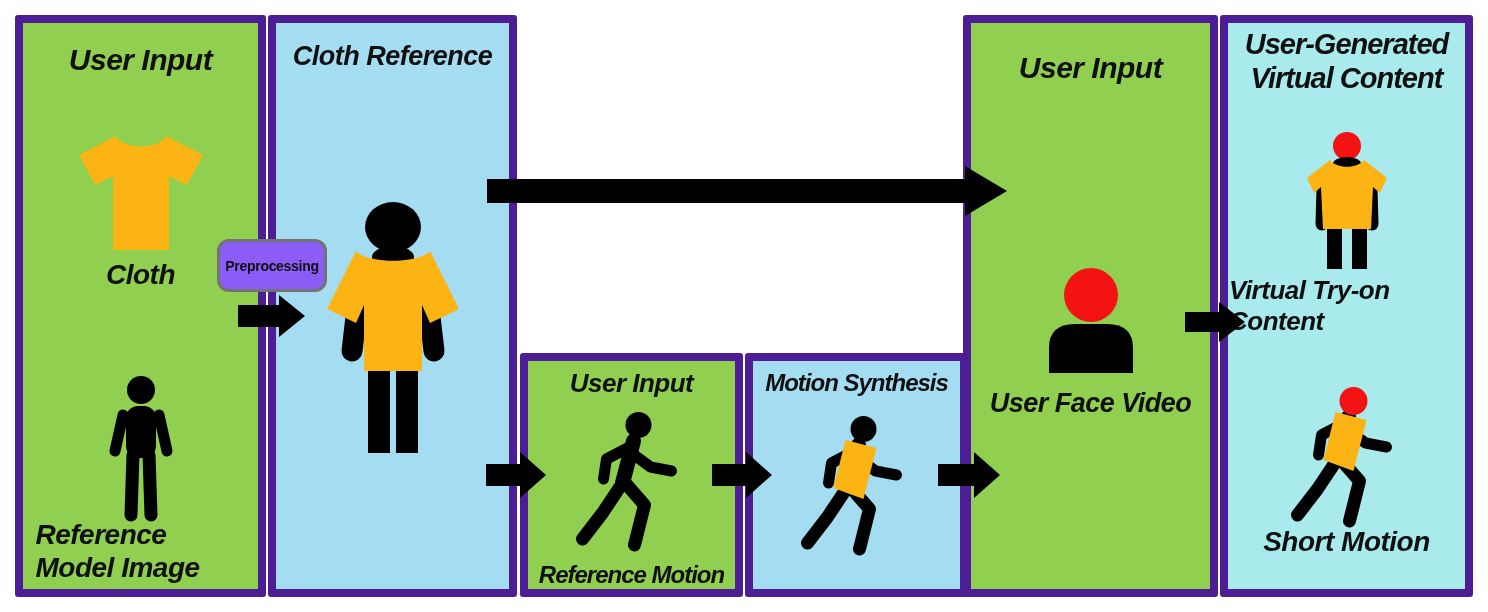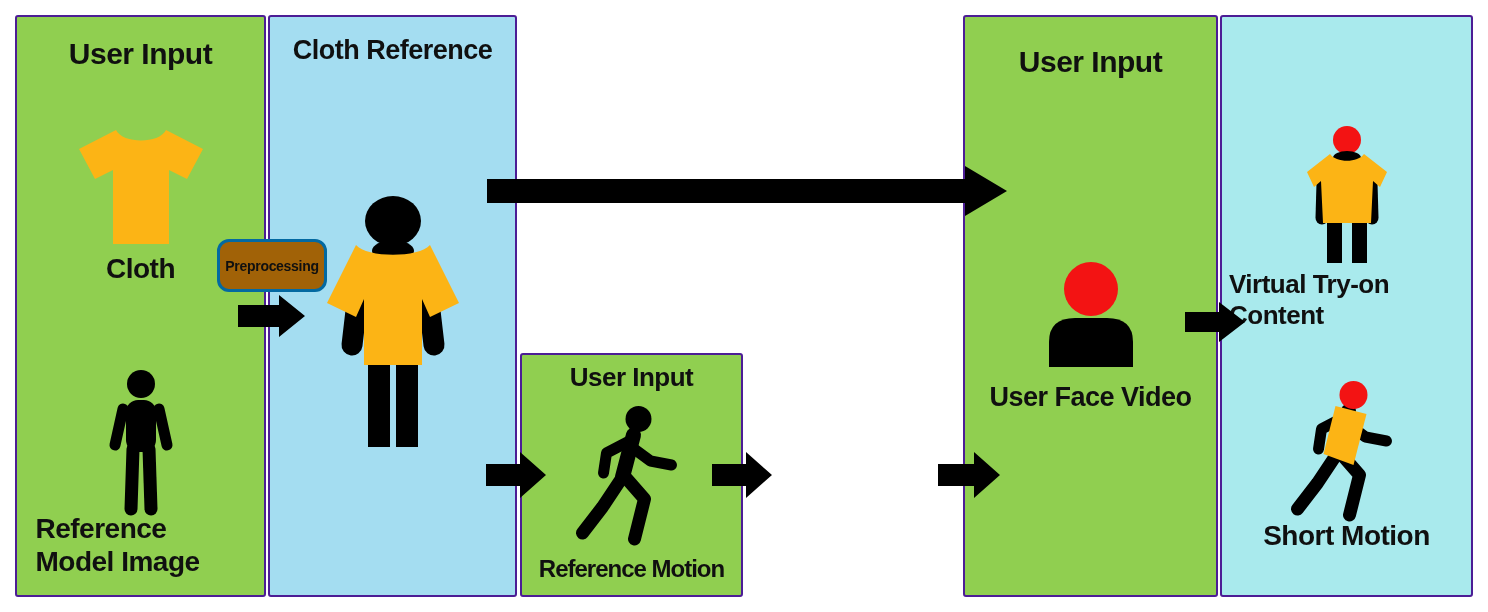--- a/index.html
+++ b/index.html
@@ -7,22 +7,23 @@
     position:relative;
     width:1488px;height:612px;
     background:#ffffff;
     font-family:"Liberation Sans", sans-serif;
     overflow:hidden;
     color:#111;
   }
   .panel{
     position:absolute;
     box-sizing:border-box;
-    border:2px solid #4c1d95;
+    border:8px solid #4c1d95;
     border-radius:3px;
+    font-style:italic;
   }
   .panel.green{background:#90CF50;}
   .panel.blue{background:#A4DDF1;}
   .panel.cyan{background:#A9EAED;}
   .panel-title{
     position:absolute;left:0;right:0;
     text-align:center;
     font-weight:bold;
     color:#101010;
     letter-spacing:-0.5px;
@@ -36,22 +37,22 @@
     letter-spacing:-0.5px;
     line-height:1.18;
   }
   .center-x{left:50%;transform:translateX(-50%);}
   .icon{position:absolute;display:block;}
   .arrow{position:absolute;z-index:5;}
   #preprocessing-badge{
     position:absolute;
     left:217px;top:239px;width:110px;height:53px;
     box-sizing:border-box;
-    background:#a16207;
-    border:3px solid #0369a1;
+    background:#8b5cf6;
+    border:3px solid #737373;
     border-radius:12px;
     display:flex;align-items:center;justify-content:center;
     font-weight:bold;font-size:14px;letter-spacing:-0.3px;
     color:#101010;z-index:6;
   }
   .nowrap{white-space:nowrap;}
 </style>
 </head>
 <body>
 
@@ -101,32 +102,48 @@
         <path d="M55,38 L32,50 L29,70" stroke-width="11"></path>
         <path d="M57,44 L76,58 L97,62" stroke-width="11"></path>
         <path d="M49,72 L70,96 L60,136" stroke-width="13"></path>
         <path d="M48,74 L28,104 L8,130" stroke-width="13"></path>
       </g>
       <circle cx="64" cy="16" r="13" fill="#000"></circle>
     </svg>
     <div class="plabel center-x nowrap" style="top:192px;font-size:24px;letter-spacing:-1px;margin-top:8px;">Reference Motion</div>
   </div>
 
+  <div class="panel blue" style="left:745px;top:353px;width:223px;height:244px;">
+    <div class="panel-title nowrap" style="top:8px;font-size:24px;letter-spacing:-1px;">Motion Synthesis</div>
+
+    <svg class="icon center-x" style="top:52px;" width="115" height="150" viewBox="0 0 115 150">
+      <g stroke="#000" fill="none" stroke-linecap="round" stroke-linejoin="round">
+        <path d="M55,38 L32,50 L29,70" stroke-width="11"></path>
+        <path d="M57,44 L76,58 L97,62" stroke-width="11"></path>
+        <path d="M59,32 L48,74" stroke-width="15"></path>
+        <path d="M49,72 L70,96 L60,136" stroke-width="13"></path>
+        <path d="M48,74 L28,104 L8,130" stroke-width="13"></path>
+      </g>
+      <path d="M46,27 L77,35 L64,86 L34,75 Z" fill="#FCB415"></path>
+      <circle cx="64" cy="16" r="13" fill="#000"></circle>
+    </svg>
+  </div>
 
   <div class="panel green" style="left:963px;top:15px;width:255px;height:582px;">
     <div class="panel-title nowrap" style="top:28px;font-size:30px;">User Input</div>
 
     <svg class="icon center-x" style="top:245px;" width="100" height="105" viewBox="0 0 100 105">
       <circle cx="50" cy="27" r="27" fill="#F31313"></circle>
       <path d="M8,105 L8,80 Q8,56 34,56 L66,56 Q92,56 92,80 L92,105 Z" fill="#000"></path>
     </svg>
     <div class="plabel center-x nowrap" style="top:365px;font-size:27px;">User Face Video</div>
   </div>
 
   <div class="panel cyan" style="left:1220px;top:15px;width:253px;height:582px;">
+    <div class="panel-title" style="top:5px;font-size:29px;letter-spacing:-1px;line-height:1.17;">User-Generated Virtual Content</div>
 
     <svg class="icon center-x" style="top:108px;" width="92" height="140" viewBox="0 0 92 140">
       <circle cx="46" cy="15" r="14" fill="#F31313"></circle>
       <ellipse cx="46" cy="33" rx="14" ry="7" fill="#000"></ellipse>
       <line x1="22" y1="58" x2="21" y2="93" stroke="#000" stroke-width="13" stroke-linecap="round"></line>
       <line x1="70" y1="58" x2="71" y2="93" stroke="#000" stroke-width="13" stroke-linecap="round"></line>
       <path d="M29,29 L6,47 L13,62 L20,56 L22,98 L70,98 L72,56 L79,62 L86,47 L63,29 C57,38 35,38 29,29 Z" fill="#FCB415"></path>
       <rect x="26" y="98" width="15" height="40" fill="#000"></rect>
       <rect x="51" y="98" width="15" height="40" fill="#000"></rect>
     </svg>

